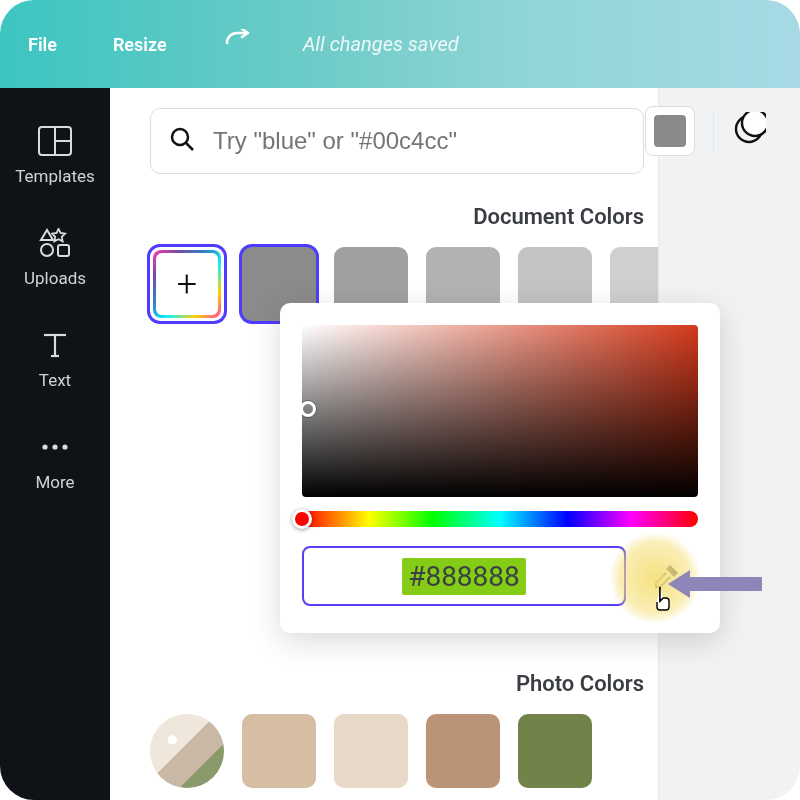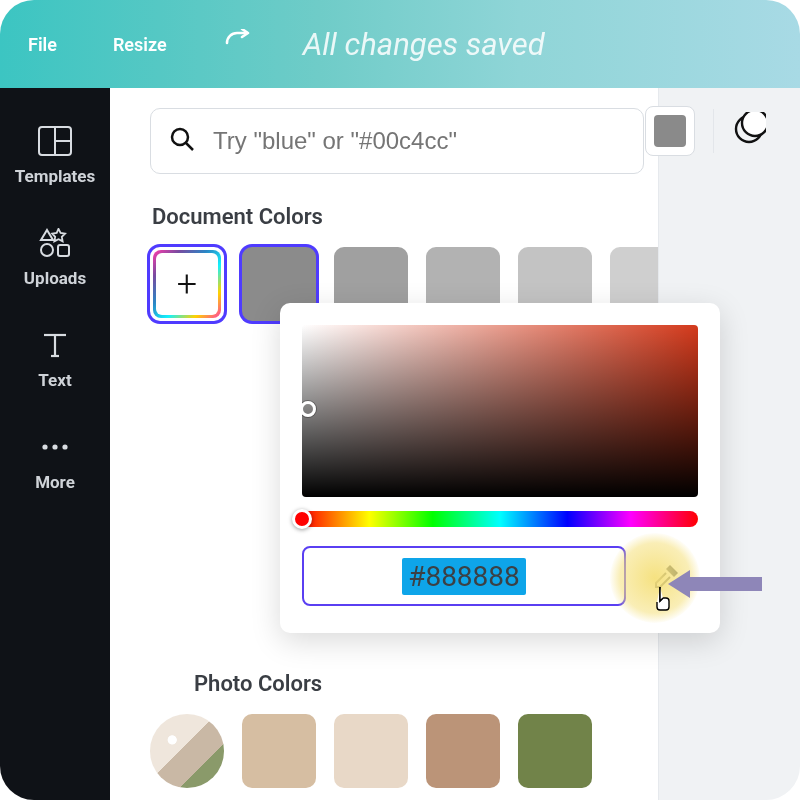--- a/index.html
+++ b/index.html
@@ -8,33 +8,32 @@
   .topbar {
     height: 88px;
     background: linear-gradient(90deg, #3cc5c2 0%, #55c8c4 20%, #6fccc8 40%, #8fd5d7 65%, #a8dae5 100%);
     display: flex;
     align-items: center;
     padding: 0 28px;
     color: #fff;
   }
   .topbar .item { font-size: 18px; font-weight: 600; margin-right: 56px; cursor: pointer; }
   .topbar .redo { margin-right: 46px; display: flex; align-items: center; }
-  .topbar .status { font-size: 31px; font-style: italic; color: rgba(255,255,255,0.85); font-weight: 400; }
+  .topbar .status { font-size: 20px; font-style: italic; color: rgba(255,255,255,0.85); font-weight: 400; }
 
   .body { display: flex; height: calc(800px - 88px); }
 
   .sidebar {
     width: 110px;
     background: #0f1217;
     color: #d7dbe0;
     display: flex;
     flex-direction: column;
     align-items: center;
     padding-top: 16px;
-    font-weight: bold;
   }
   .sidebar .nav-item {
     width: 100%;
     text-align: center;
     padding: 18px 0 20px 0;
     cursor: pointer;
     color: #cfd3d8;
   }
   .sidebar .nav-item .icon-wrap { height: 38px; display:flex; align-items:center; justify-content:center; margin-bottom:6px; color:#d8dce1; }
   .sidebar .nav-item .label { font-size: 17px; }
@@ -57,21 +56,21 @@
   .search-box {
     display:flex; align-items:center;
     height: 66px; border:1px solid #d9dde2; border-radius: 10px;
     padding: 0 18px; color:#555;
   }
   .search-box input {
     border:none; outline:none; flex:1; font-size:24px; color:#9aa0a6;
   }
   .search-box .sicon { margin-right:18px; }
 
-  .section-title { font-size:22px; font-weight:600; color:#3a3e44; margin: 30px 0 18px 2px; }
+  .section-title { font-size:22px; font-weight:600; color:#3a3e44; margin: 30px 0 18px 2px; text-align: right; }
 
   .swatch-row { display:flex; gap:18px; }
   .swatch { width:74px; height:74px; border-radius:10px; position:relative; }
   .swatch.add {
     background:#fff;
     padding:3px;
   }
   .swatch.add .ring {
     width:100%; height:100%; border-radius:8px;
     background: linear-gradient(135deg,#ff3cac,#784ba0,#2b86c5,#13f1fc,#ffd200,#ff3cac);
@@ -115,21 +114,21 @@
     border:3px solid #fff; box-shadow:0 1px 4px rgba(0,0,0,0.4);
     transform:translate(-50%,-50%);
   }
 
   .hex-row { display:flex; align-items:center; margin-top:18px; gap:10px; }
   .hex-input {
     flex:1; height:60px; border:2px solid #5a3ff2; border-radius:8px;
     display:flex; align-items:center; justify-content:center;
     font-size:28px; color:#3c4044;
   }
-  .hex-input span { background: #0ea5e9; padding:2px 6px; border-radius:2px; }
+  .hex-input span { background: #84cc16; padding:2px 6px; border-radius:2px; }
 
   .eyedrop-btn {
     width:62px; height:62px; border-radius:50%;
     display:flex; align-items:center; justify-content:center;
     position:relative; cursor:pointer;
   }
   .eyedrop-halo {
     position:absolute; left:330px; top:230px; width:90px; height:90px; border-radius:50%;
     background: radial-gradient(circle, rgba(245,224,122,0.95) 0%, rgba(245,224,122,0.55) 55%, rgba(245,224,122,0) 72%);
     z-index: 29;

